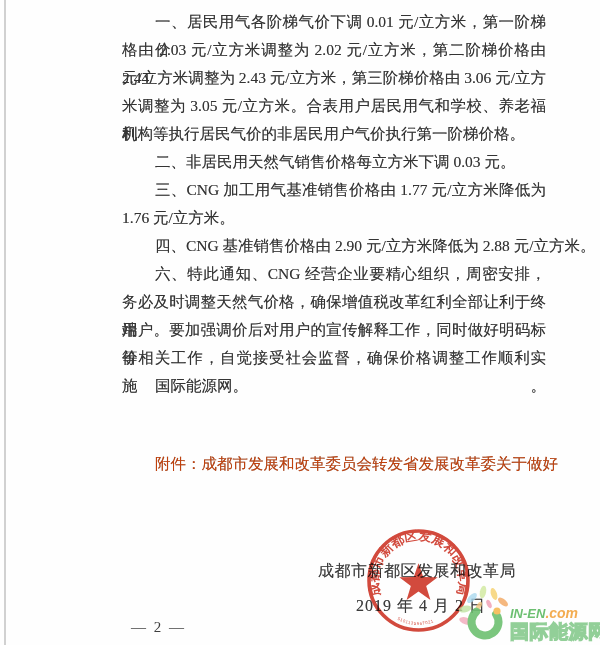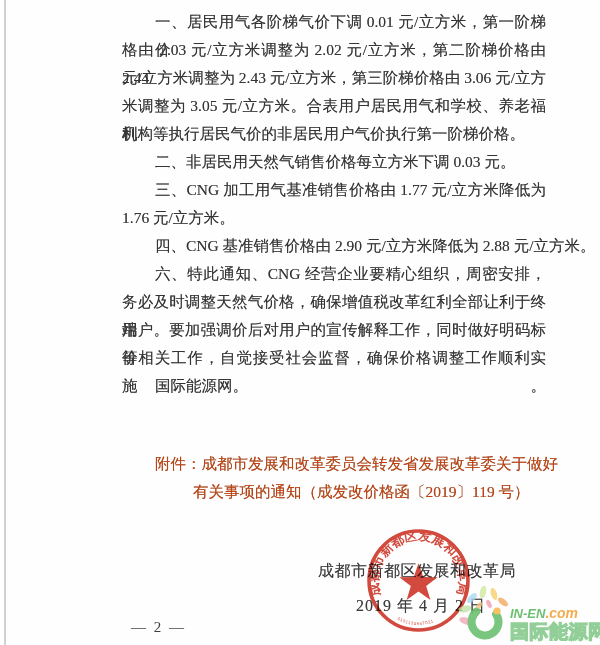--- a/index.html
+++ b/index.html
@@ -89,21 +89,20 @@
     <div class="line indent">四、CNG 基准销售价格由 2.90 元/立方米降低为 2.88 元/立方米。</div>
     <div class="line indent fill">六、特此通知、CNG 经营企业要精心组织，周密安排，</div>
     <div class="line fill">务必及时调整天然气价格，确保增值税改革红利全部让利于终端</div>
     <div class="line fill">用户。要加强调价后对用户的宣传解释工作，同时做好明码标价</div>
     <div class="line fill">等相关工作，自觉接受社会监督，确保价格调整工作顺利实施。</div>
     <div class="line indent">国际能源网。</div>
   </div>
 
   <div class="attach">
     <div class="attach-line first"><span>附件：</span><span>成都市发展和改革委员会转发省发展改革委关于做好</span></div>
-    <div class="attach-line cont">有关事项的通知（成发改价格函〔2019〕119 号）</div>
   </div>
 
   <div class="sig-org">成都市新都区发展和改革局</div>
   <div class="sig-date">2019 年 4 月 2 日</div>
 
   <svg class="seal" viewBox="0 0 106 106">
     <circle cx="53" cy="53" r="49" fill="none" stroke="#cf3a2c" stroke-width="3.6"></circle>
     <path id="sealArc" d="M 16.5,69.3 A 40,40 0 1 1 89.5,69.3" fill="none"></path>
     <text font-size="12.5" fill="#cf3a2c" font-weight="bold" style="font-family:'Liberation Serif',serif;">
       <textPath href="#sealArc" startOffset="2" textLength="154" lengthAdjust="spacingAndGlyphs">成都市新都区发展和改革局</textPath>

